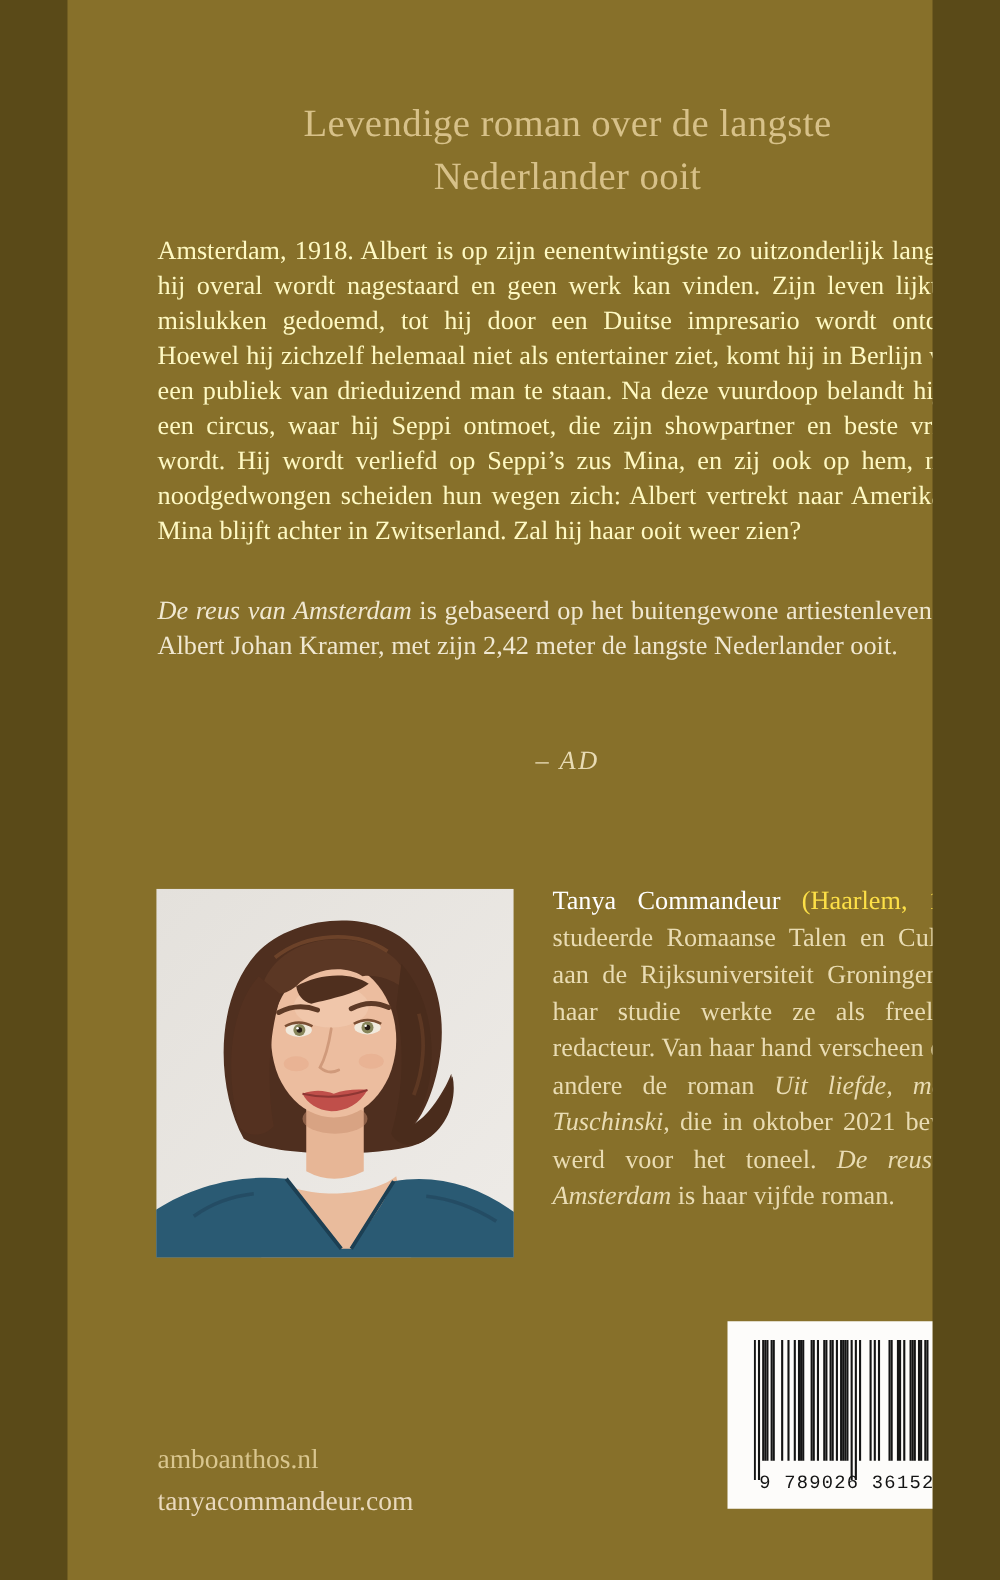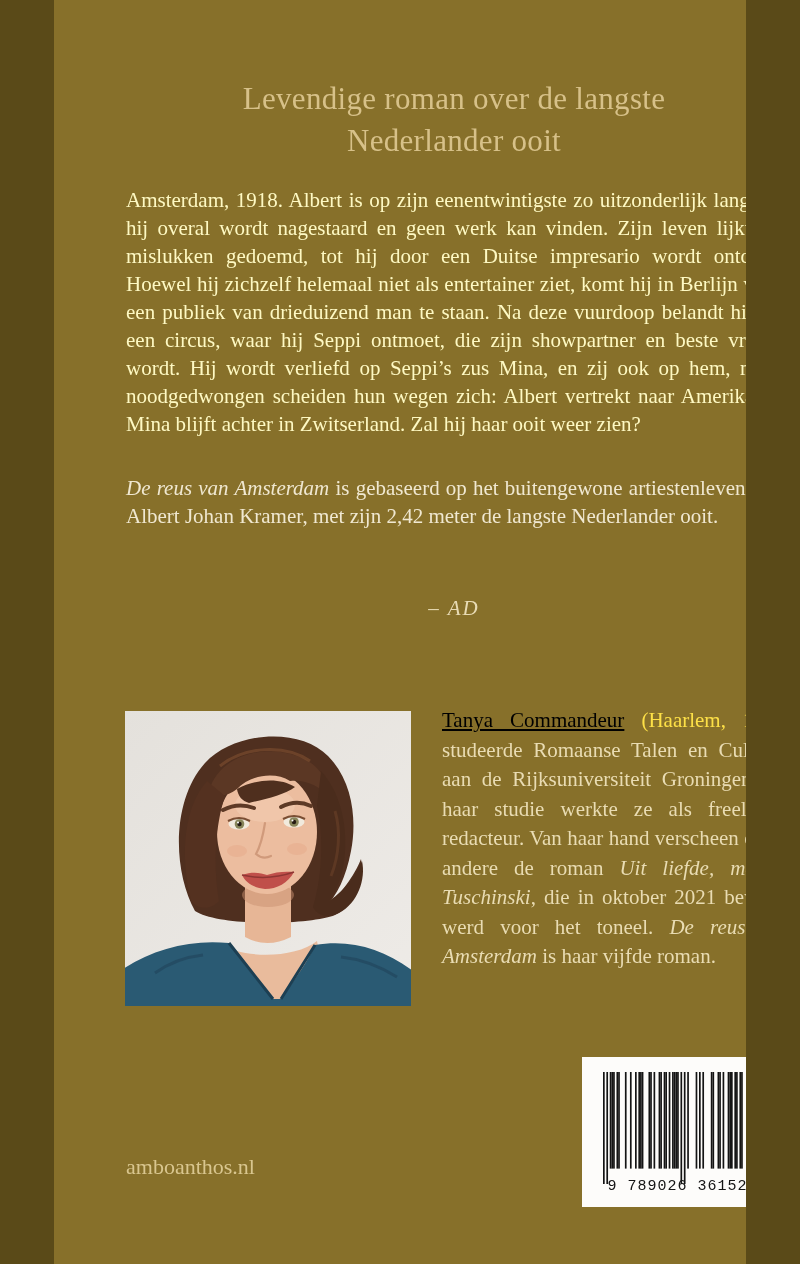--- a/index.html
+++ b/index.html
@@ -42,21 +42,21 @@
   
   .photo-frame{position:absolute;top:711px;left:71px;width:286px;height:295px;}
   .photo-frame svg{display:block;width:286px;height:295px;}
   .bio{
     position:absolute;top:706px;left:388px;width:350px;
     margin:0;text-align:justify;
     font-size:21px;line-height:29.5px;
     color:#e9dcb3;
   }
   .seg-normal{color:#e9dcb3;}
-  .seg-name{color:#000000;text-decoration:underline;}
+  .seg-name{color:#ffffff;}
   .seg-gold{color:#fde047;}
   .seg-italic{font-style:italic;color:#e9dcb3;}
   
   .links{position:absolute;left:72px;top:1150px;font-size:22px;line-height:34px;}
   .link-publisher{color:#d9c68f;}
   .link-author{color:#e9d9bd;}
   
   .barcode-box{
     position:absolute;left:528px;top:1057px;width:201px;height:150px;
     background:#fdfcfa;
@@ -134,20 +134,21 @@
       <path d="M196,60 C214,80 222,110 220,140 C219,160 213,178 204,190 C222,178 233,160 237,150 C241,168 233,192 214,202 C202,208 192,204 188,196 C196,170 200,130 192,95 Z" fill="#4a2c1c"></path>
       <path d="M95,55 C120,35 160,33 185,50" stroke="#805030" stroke-width="3" fill="none" opacity="0.6"></path>
       <path d="M210,100 C216,120 214,145 206,165" stroke="#6f432a" stroke-width="3" fill="none" opacity="0.5"></path>
     </svg>
   </div>
 
   <p class="bio"><span class="seg-name">Tanya Commandeur</span><span class="seg-gold"> (Haarlem, 1969)</span><span class="seg-normal"> studeerde Romaanse Talen en Culturen aan de Rijksuniversiteit Groningen. Na haar studie werkte ze als freelance-redacteur. Van haar hand verscheen onder andere de roman </span><span class="seg-italic">Uit liefde, meneer Tuschinski</span><span class="seg-normal">, die in oktober 2021 bewerkt werd voor het toneel. </span><span class="seg-italic">De reus van Amsterdam</span><span class="seg-normal"> is haar vijfde roman.</span></p>
 
   <div class="links">
     <div class="link-publisher">amboanthos.nl</div>
+    <div class="link-author">tanyacommandeur.com</div>
   </div>
 
   <div class="barcode-box">
     <svg id="barcode-svg" viewBox="0 0 95 40" preserveAspectRatio="none" aria-hidden="true">
         <rect x="0" y="0" width="1" height="40" fill="#141414"></rect>
         <rect x="2" y="0" width="1" height="40" fill="#141414"></rect>
         <rect x="4" y="0" width="1" height="34.5" fill="#141414"></rect>
         <rect x="5" y="0" width="1" height="34.5" fill="#141414"></rect>
         <rect x="6" y="0" width="1" height="34.5" fill="#141414"></rect>
         <rect x="8" y="0" width="1" height="34.5" fill="#141414"></rect>

